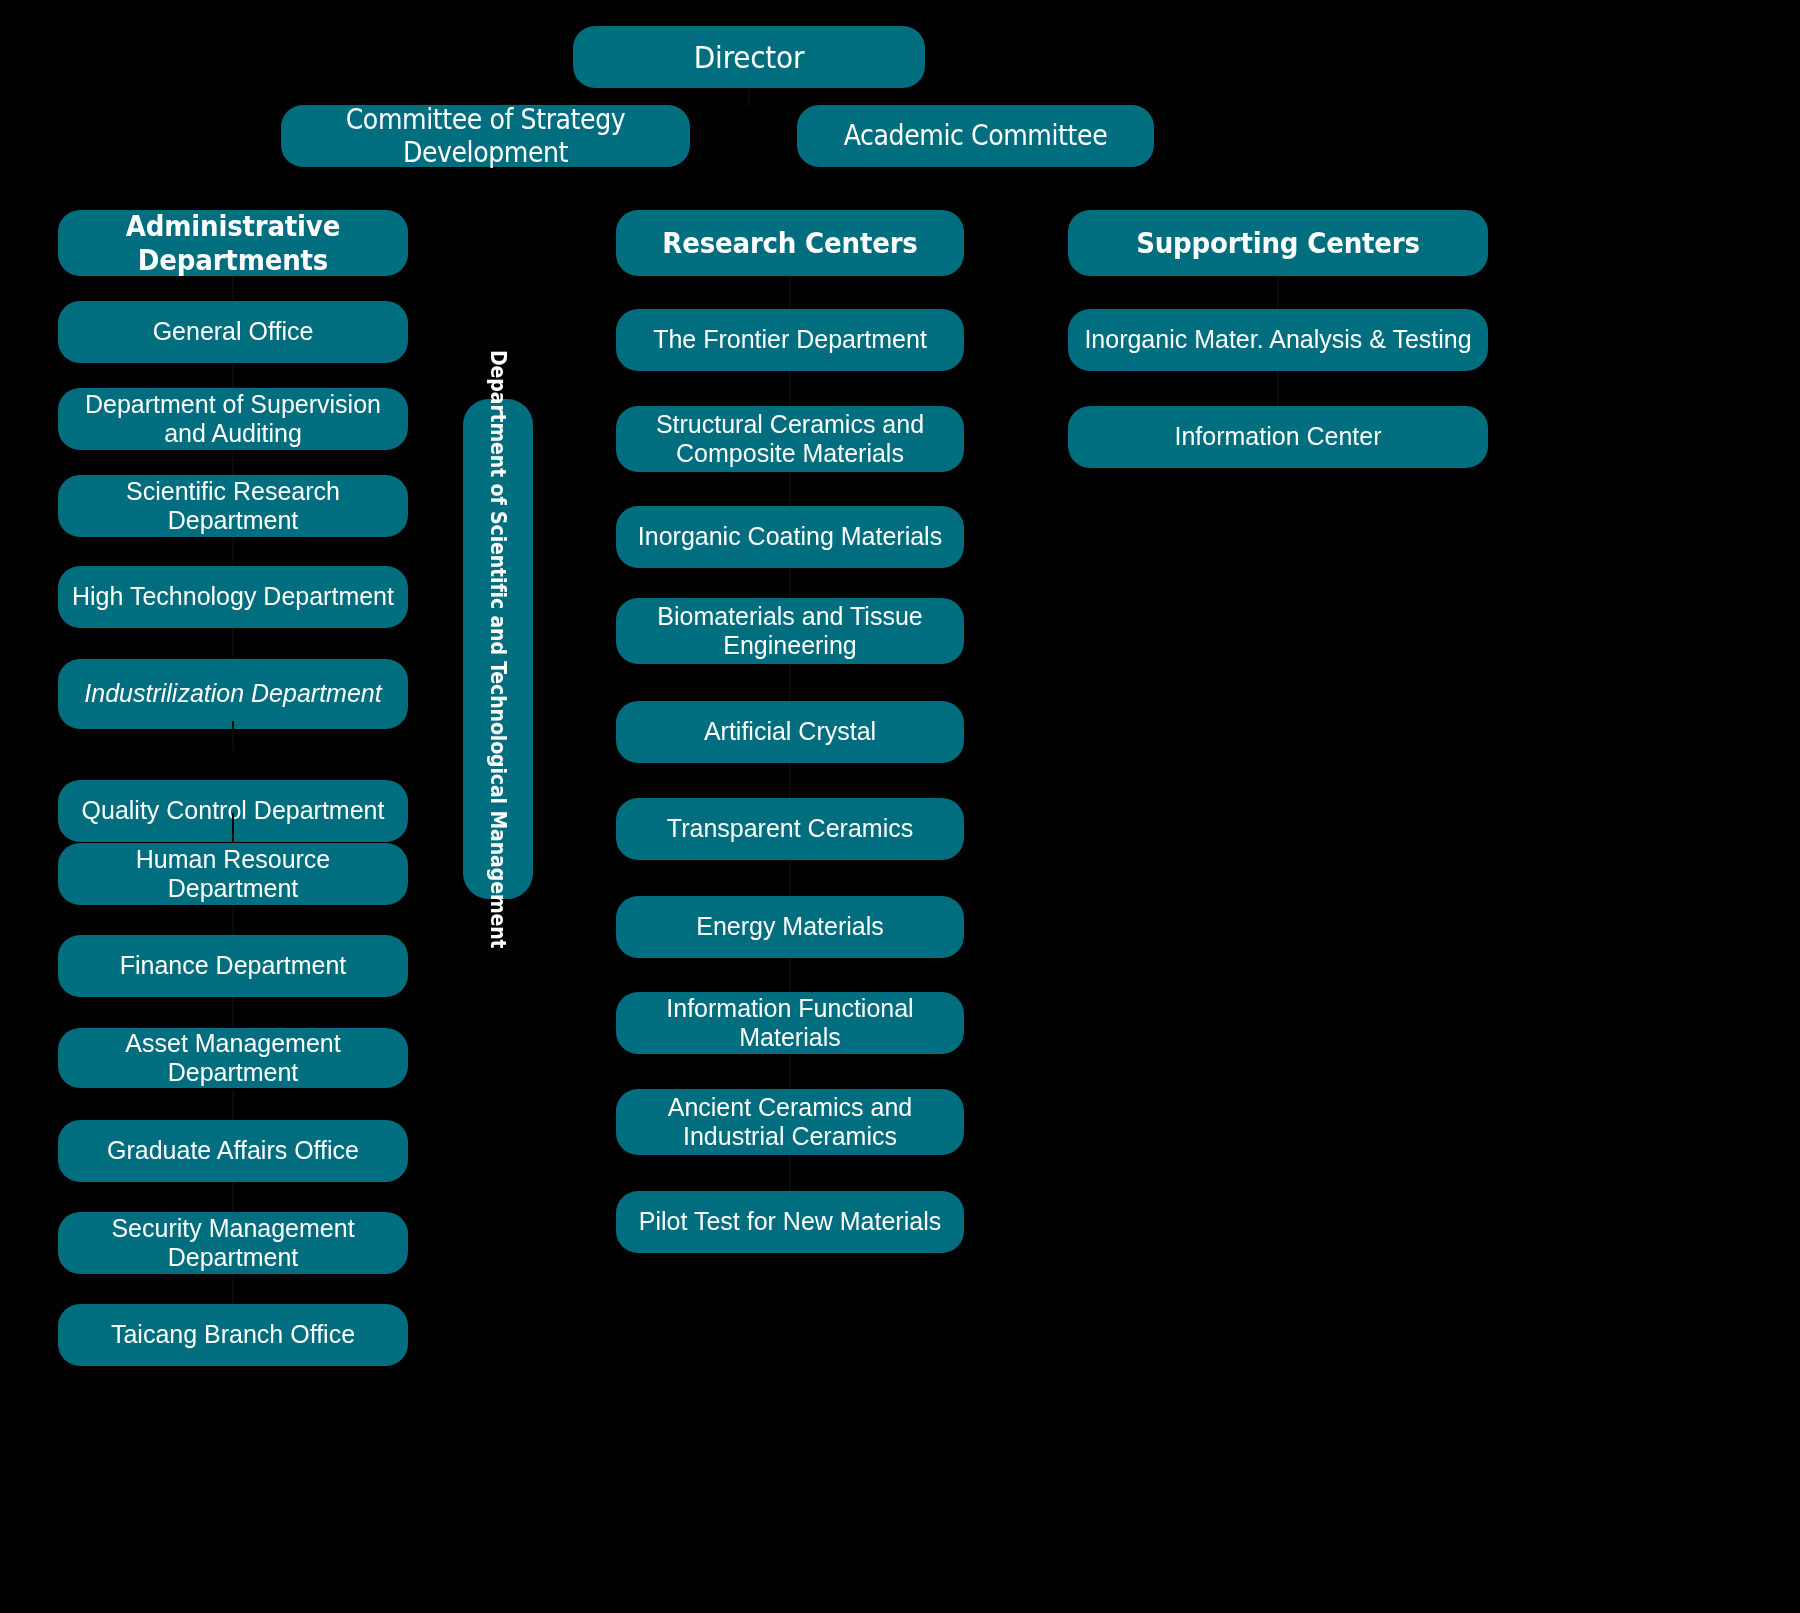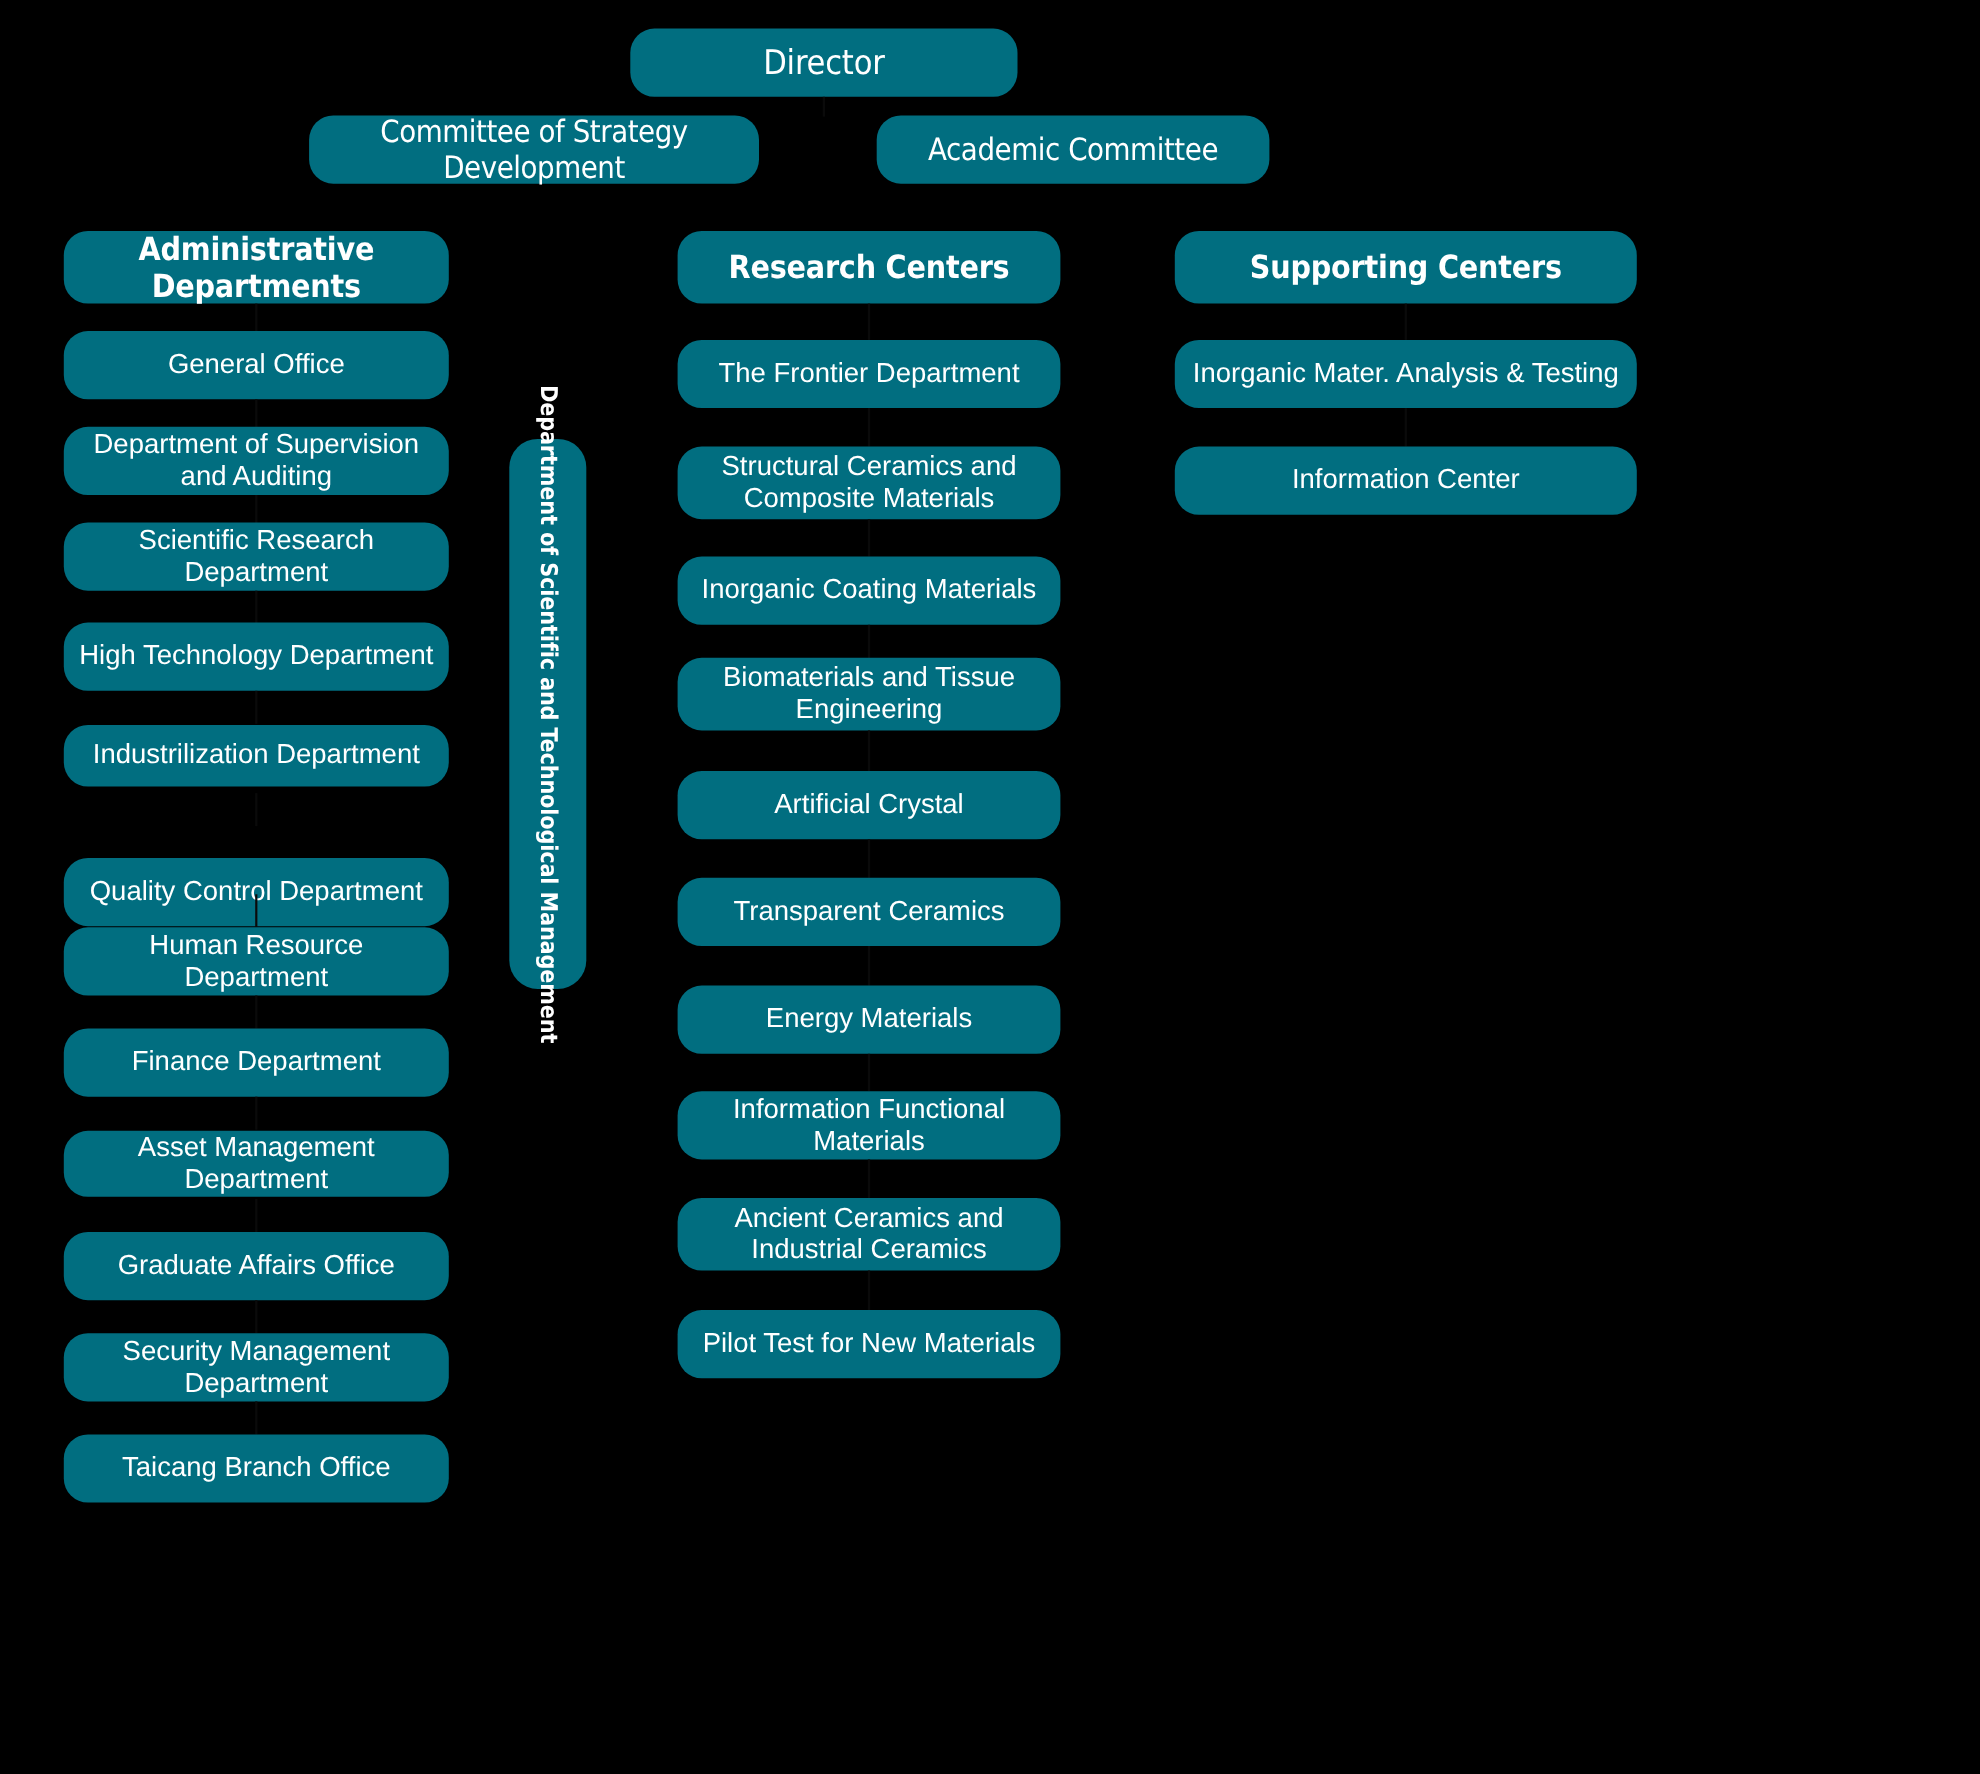--- a/index.html
+++ b/index.html
@@ -105,21 +105,21 @@
   <div class="stub" style="left:232px; top:363px; height:26px;"></div>
   <div class="node" style="left:58px; top:388px; width:350px; height:62px;">Department of Supervision and Auditing</div>
 
   <div class="stub" style="left:232px; top:450px; height:26px;"></div>
   <div class="node" style="left:58px; top:475px; width:350px; height:62px;">Scientific Research Department</div>
 
   <div class="stub" style="left:232px; top:537px; height:30px;"></div>
   <div class="node" style="left:58px; top:566px; width:350px; height:62px;">High Technology Department</div>
 
   <div class="stub" style="left:232px; top:628px; height:30px;"></div>
-  <div class="node" style="left:58px; top:659px; width:350px; height:56px;">Industrilization Department</div>
+  <div class="node" style="left:58px; top:659px; width:350px; height:70px;font-style:italic;">Industrilization Department</div>
 
   <div class="stub" style="left:232px; top:721px; height:30px;"></div>
   <div class="node" style="left:58px; top:751px; width:350px; height:62px;margin-top:29px;">Quality Control Department</div>
 
   <div class="stub" style="left:232px; top:813px; height:30px;"></div>
   <div class="node" style="left:58px; top:843px; width:350px; height:62px;">Human Resource Department</div>
 
   <div class="stub" style="left:232px; top:905px; height:30px;"></div>
   <div class="node" style="left:58px; top:935px; width:350px; height:62px;">Finance Department</div>
 

